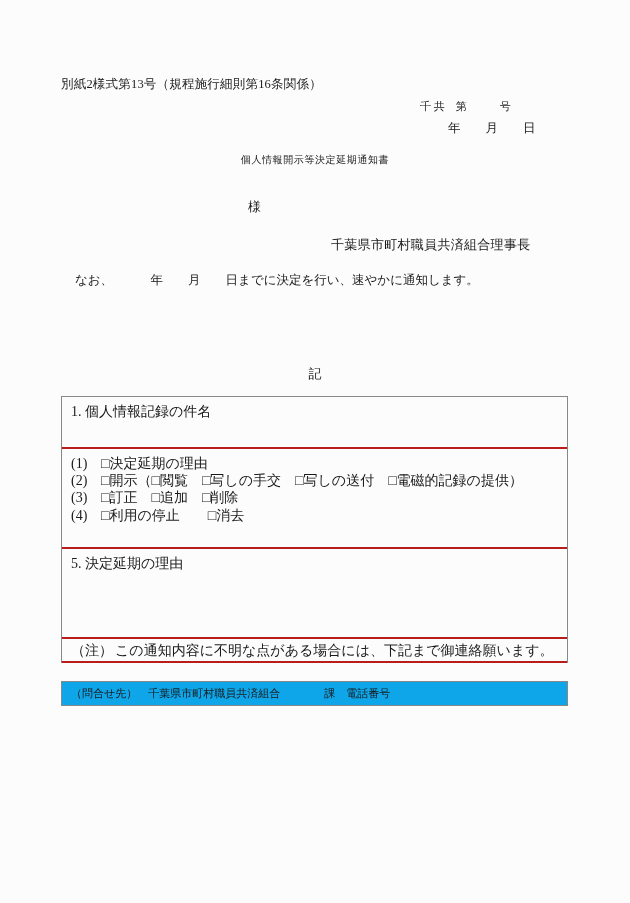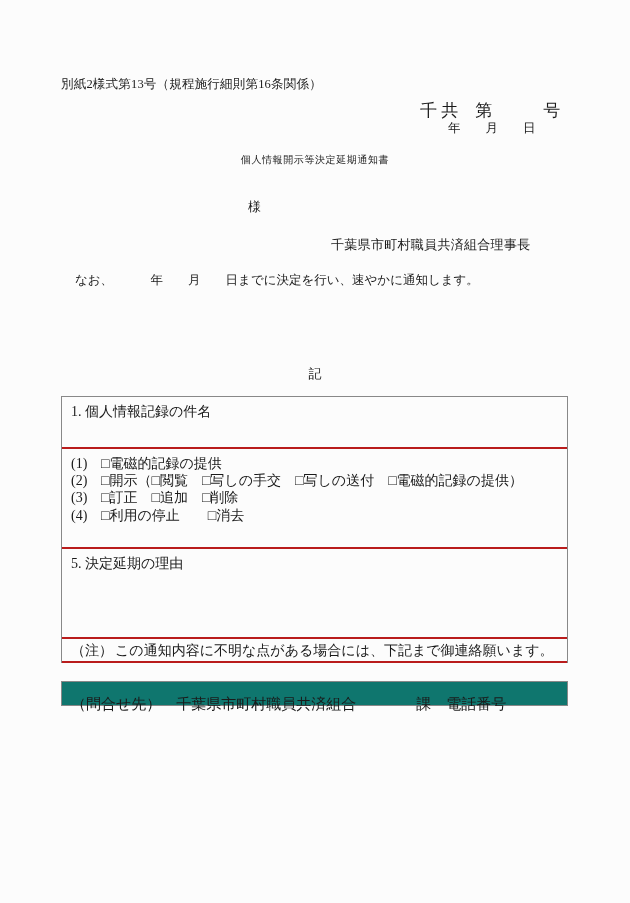--- a/index.html
+++ b/index.html
@@ -29,21 +29,21 @@
     left: 61px;
     top: 76px;
     font-size: 12.5px;
     letter-spacing: 0.2px;
     white-space: nowrap;
   }
   .doc-ref {
     position: absolute;
     left: 420px;
     top: 99px;
-    font-size: 17px;
+    font-size: 11px;
     white-space: nowrap;
   }
   .doc-date {
     position: absolute;
     left: 448px;
     top: 120px;
     font-size: 12.5px;
     white-space: nowrap;
   }
 
@@ -151,24 +151,24 @@
 
   
   .contact-box {
     position: absolute;
     left: 61px;
     top: 681px;
     width: 507px;
     height: 25px;
     border: 1px solid #888;
     box-sizing: border-box;
-    padding: 13px 0 0 9px;
-    font-size: 15px;
-    white-space: nowrap;
-    background: #0f766e;
+    padding: 4px 0 0 9px;
+    font-size: 11px;
+    white-space: nowrap;
+    background: #0ea5e9;
   }
 </style>
 </head>
 <body>
 
 <div class="page">
 
   <div class="form-no">別紙2様式第13号（規程施行細則第16条関係）</div>
 
   <div class="doc-ref">千 共　第　　　号</div>
@@ -189,21 +189,21 @@
 
   <div class="form-table">
 
     <div class="form-row row-kenmei">
       <div class="row-heading">1.  個人情報記録の件名</div>
     </div>
 
     <div class="form-row row-seikyu">
       <ul class="check-list">
         <li>
-          <span class="cl-num">(1)</span><span>□電磁的記録の提供</span>
+          <span class="cl-num">(1)</span><span>□決定延期の理由</span>
         </li>
         <li>
           <span class="cl-num">(2)</span><span>□開示（□閲覧　□写しの手交　□写しの送付　□電磁的記録の提供）</span>
         </li>
         <li>
           <span class="cl-num">(3)</span><span>□訂正　□追加　□削除</span>
         </li>
         <li>
           <span class="cl-num">(4)</span><span>□利用の停止　　□消去</span>
         </li>

